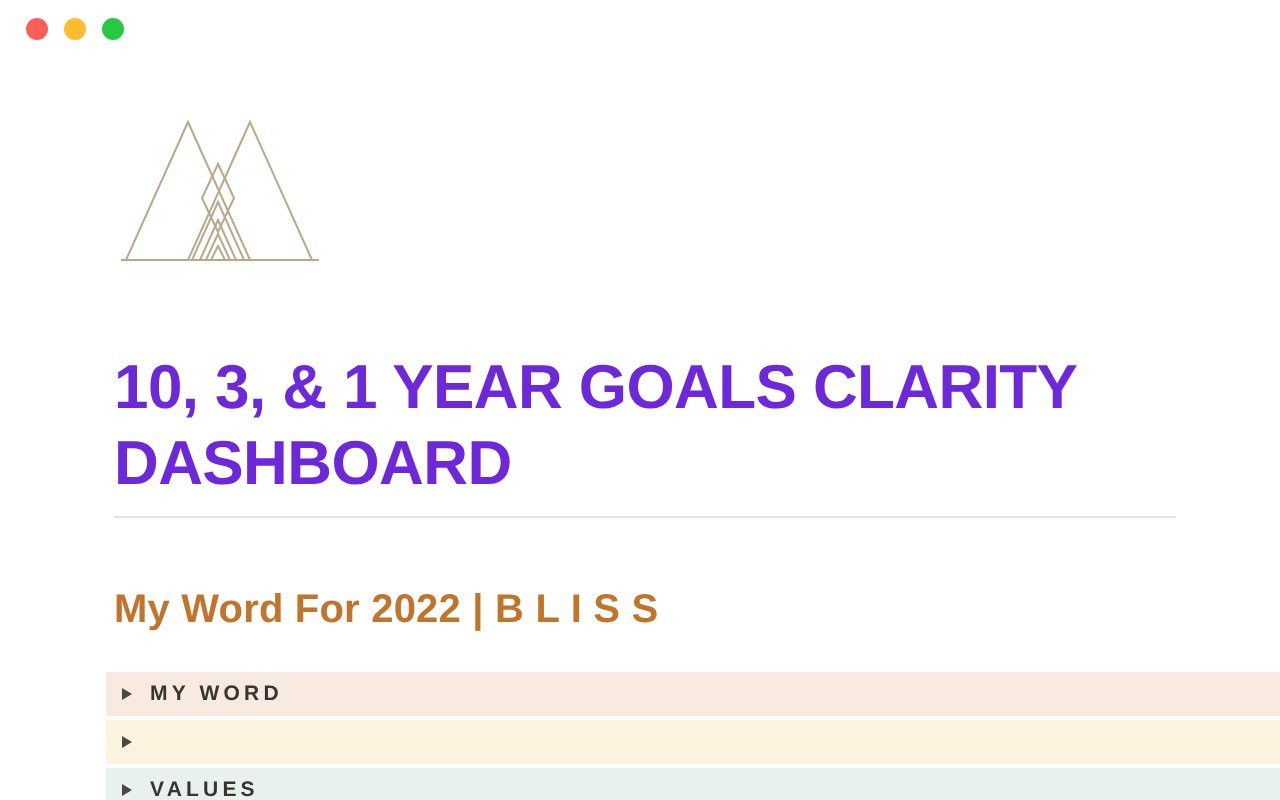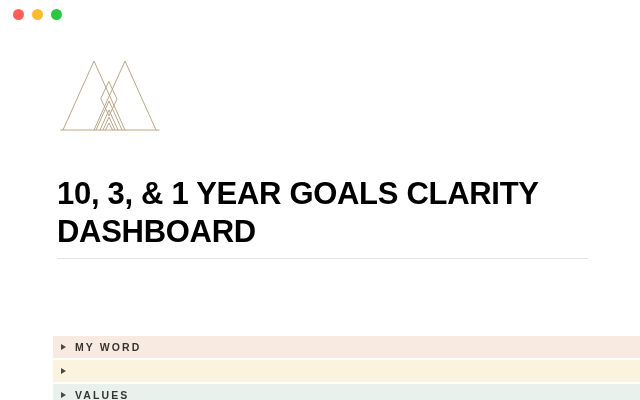--- a/index.html
+++ b/index.html
@@ -63,21 +63,21 @@
 
   .page-title {
     position: absolute;
     left: 57px;
     top: 147px;
     width: 500px;
     font-size: 31px;
     line-height: 38px;
     font-weight: bold;
     letter-spacing: -0.3px;
-    color: #000000;
+    color: #6d28d9;
     margin: 0;
   }
 
   .divider {
     position: absolute;
     left: 57px;
     top: 230px;
     width: 531px;
     height: 1px;
     background: #e6e4e0;
@@ -157,20 +157,21 @@
 
         <path d="M3 75 L101 75"></path>
       </g>
     </svg>
   </div>
 
   <h1 class="page-title">10, 3, &amp; 1 YEAR GOALS CLARITY DASHBOARD</h1>
 
   <div class="divider"></div>
 
+  <h2 class="subtitle">My Word For 2022 | B L I S S</h2>
 
   <div class="toggle-list">
 
     <div class="toggle-row" style="background:#f8e9e1">
       <span class="toggle-arrow"></span>
       <span class="toggle-label">MY WORD</span>
     </div>
 
     <div class="toggle-row" style="background:#fbf3dd">
       <span class="toggle-arrow"></span>

